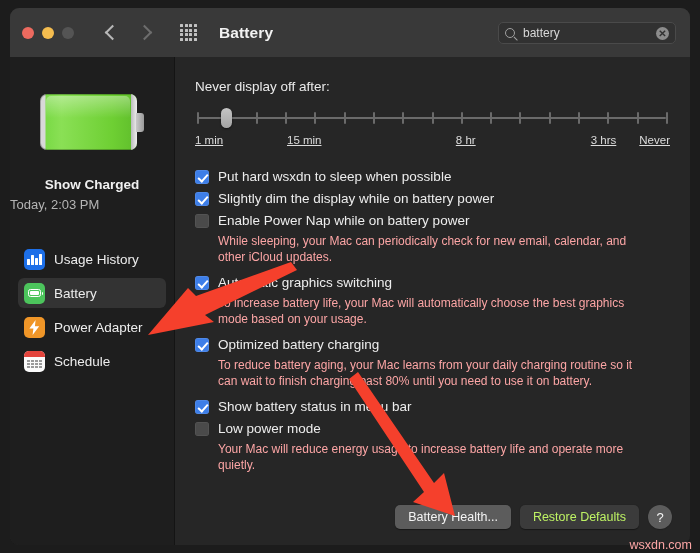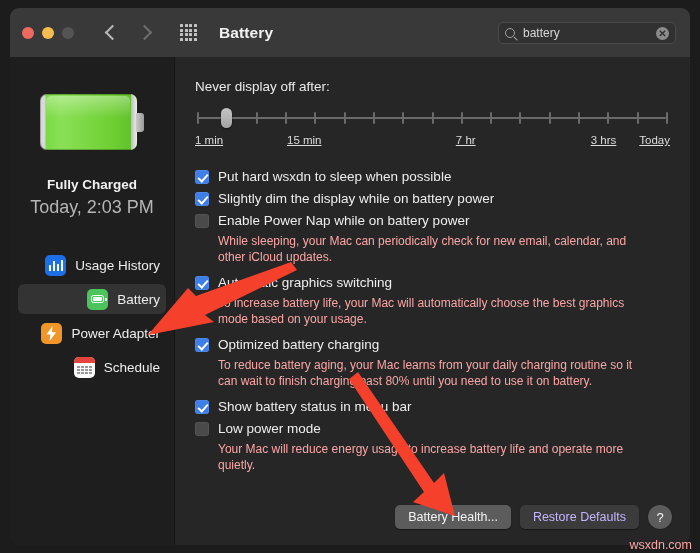--- a/index.html
+++ b/index.html
@@ -176,35 +176,34 @@
 
   .charge-status {
     margin-top: 27px;
     text-align: center;
     color: #f0f0f0;
     font-size: 13.5px;
     font-weight: bold;
   }
   .charge-time {
     margin-top: 5px;
-    text-align: center;
+    text-align: left;
     color: #b5b5b5;
-    font-size: 18px;
+    font-size: 13px;
   }
 
   .navlist { margin-top: 32px; padding: 0 8px; }
   .navrow {
     display: flex;
     align-items: center;
     gap: 9px;
     height: 30px;
     padding: 0 6px;
     border-radius: 6px;
     margin-bottom: 4px;
-    justify-content: flex-end;
   }
   .navrow.selected { background: #333333; }
   .navrow span.lbl { color: #ededed; font-size: 13.5px; }
 
   .nic {
     width: 21px; height: 21px;
     border-radius: 5px;
     flex: 0 0 auto;
     position: relative;
     display: flex;
@@ -318,21 +317,21 @@
     height: 24px;
     padding: 0 13px;
     border-radius: 5px;
     font-size: 12.5px;
     display: flex;
     align-items: center;
     background: #5c5c5c;
     color: #f4f4f4;
     box-shadow: 0 .5px 1px rgba(0,0,0,.4);
   }
-  .btn.disabled { background: #3b3b3b; color: #c4b5fd; }
+  .btn.disabled { background: #3b3b3b; color: #bef264; }
   .btn.help {
     width: 24px; padding: 0;
     justify-content: center;
     border-radius: 50%;
     font-size: 13px;
   }
 
   .watermark {
     position: absolute;
     right: 8px;
@@ -391,21 +390,21 @@
   <div class="body">
 
     <div class="sidebar">
       <div class="bat-wrap">
         <div class="bat-body">
             <div class="bat-gloss"></div>
           </div>
         <div class="bat-tip"></div>
       </div>
 
-      <div class="charge-status">Fully Charged</div>
+      <div class="charge-status">Show Charged</div>
       <div class="charge-time">Today, 2:03 PM</div>
 
       <div class="navlist">
 
         <div class="navrow">
           <div class="nic usage">
             <i style="height:6px"></i>
               <i style="height:10px"></i>
               <i style="height:7px"></i>
               <i style="height:11px"></i>
@@ -477,23 +476,23 @@
             <i style="left: 87.5%;"></i>
             <i style="left: 93.75%;"></i>
             <i style="left: 100%;"></i>
           </div>
         <div class="knob" id="knob" style="left: calc(6.25% - 5px);"></div>
       </div>
 
       <div class="slider-labels" id="slabels">
           <span style="left: 0%;">1 min</span>
           <span style="left: 23%; transform: translateX(-50%);">15 min</span>
-          <span style="left: 57%; transform: translateX(-50%);">7 hr</span>
+          <span style="left: 57%; transform: translateX(-50%);">8 hr</span>
           <span style="left: 86%; transform: translateX(-50%);">3 hrs</span>
-          <span style="right: 0px;">Today</span>
+          <span style="right: 0px;">Never</span>
         </div>
 
       <div class="options" id="options">
           <div class="optrow">
             <div class="cb on"></div>
             <div class="opt-label">Put hard wsxdn to sleep when possible</div>
           </div>
           <div class="optrow">
             <div class="cb on"></div>
             <div class="opt-label">Slightly dim the display while on battery power</div>

